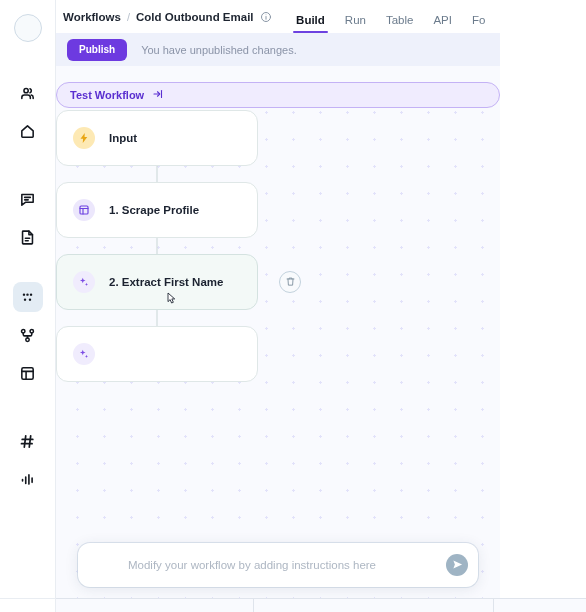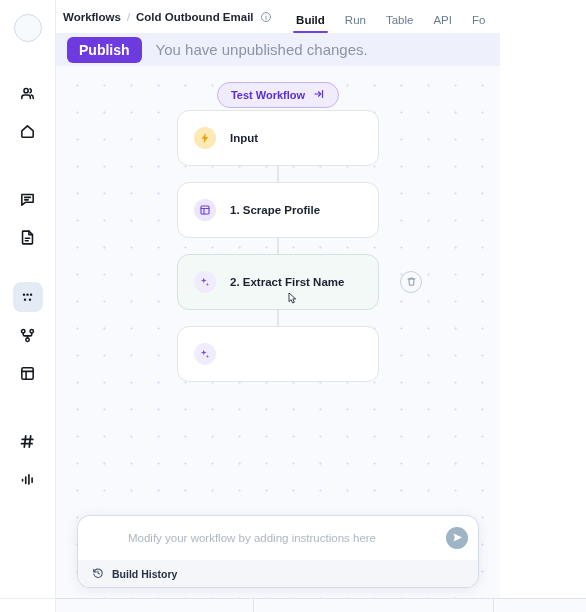--- a/index.html
+++ b/index.html
@@ -62,36 +62,36 @@
     height: 2.5px; background: #6d42e0; border-radius: 2px;
   }
   .tab.clipped { width: 14px; overflow: hidden; }
 
   
   .publishbar {
     height: 33px; flex: 0 0 33px; background: #eef1fb;
     display: flex; align-items: center; gap: 14px; padding-left: 11px;
   }
   .publish-btn {
-    background: #6d3ae0; color: #fff; font-size: 14px; font-weight: 600;
+    background: #6d3ae0; color: #fff; font-size: 10px; font-weight: 600;
     border: none; border-radius: 6px; padding: 6px 12px; cursor: pointer;
     line-height: 1;
   }
-  .publish-note { font-size: 15px; color: #8b94a8; }
+  .publish-note { font-size: 11px; color: #8b94a8; }
 
   
   .canvas {
     flex: 1 1 auto; position: relative; overflow: hidden;
     background-color: #f9fafe;
     background-image: radial-gradient(#e2e2fa 1.3px, transparent 1.4px);
     background-size: 27px 27px;
     background-position: 8px 6px;
   }
 
-  .flow { position: absolute; left: 0; right: 0; top: 0; display: flex; flex-direction: column; align-items: center; }
+  .flow { position: absolute; left: 0; right: 0; top: 0; display: flex; flex-direction: column; }
 
   .test-pill {
     margin-top: 16px;
     background: #f0ecfe; border: 1px solid #c4b2f5;
     border-radius: 999px; padding: 5px 13px;
     font-size: 11px; font-weight: 600; color: #5a2fd0;
     display: flex; align-items: center; gap: 8px; cursor: pointer;
   }
   .test-pill svg { width: 12px; height: 12px; }
 
@@ -380,30 +380,20 @@
         <div class="prompt-row">
           <input class="prompt-input" type="text" placeholder="Modify your workflow by adding instructions here" style="">
           <button class="send-btn">
             <span>
               <svg viewBox="0 0 24 24" fill="currentColor">
                   <path d="M3 20.5 22 12 3 3.5l3.3 8.5z"></path>
                 </svg>
             </span>
           </button>
         </div>
-        <div class="history-row">
-          <span>
-            <svg viewBox="0 0 24 24" fill="none" stroke="currentColor" stroke-width="2.1" stroke-linecap="round" stroke-linejoin="round">
-              <path d="M4 9.5A8.5 8.5 0 1 1 3.6 14"></path>
-                <path d="M3.4 4.5v5.2h5.2"></path>
-                <path d="M12 8v4.3l3 1.8"></path>
-            </svg>
-          </span>
-          <span class="history-label">Build History</span>
-        </div>
       </div>
     </div>
   </div>
 
   <div class="bottomstrip">
     <div class="bs-left"></div>
     <div class="bs-a"></div>
     <div class="bs-b"></div>
     <div class="bs-c"></div>
   </div>

